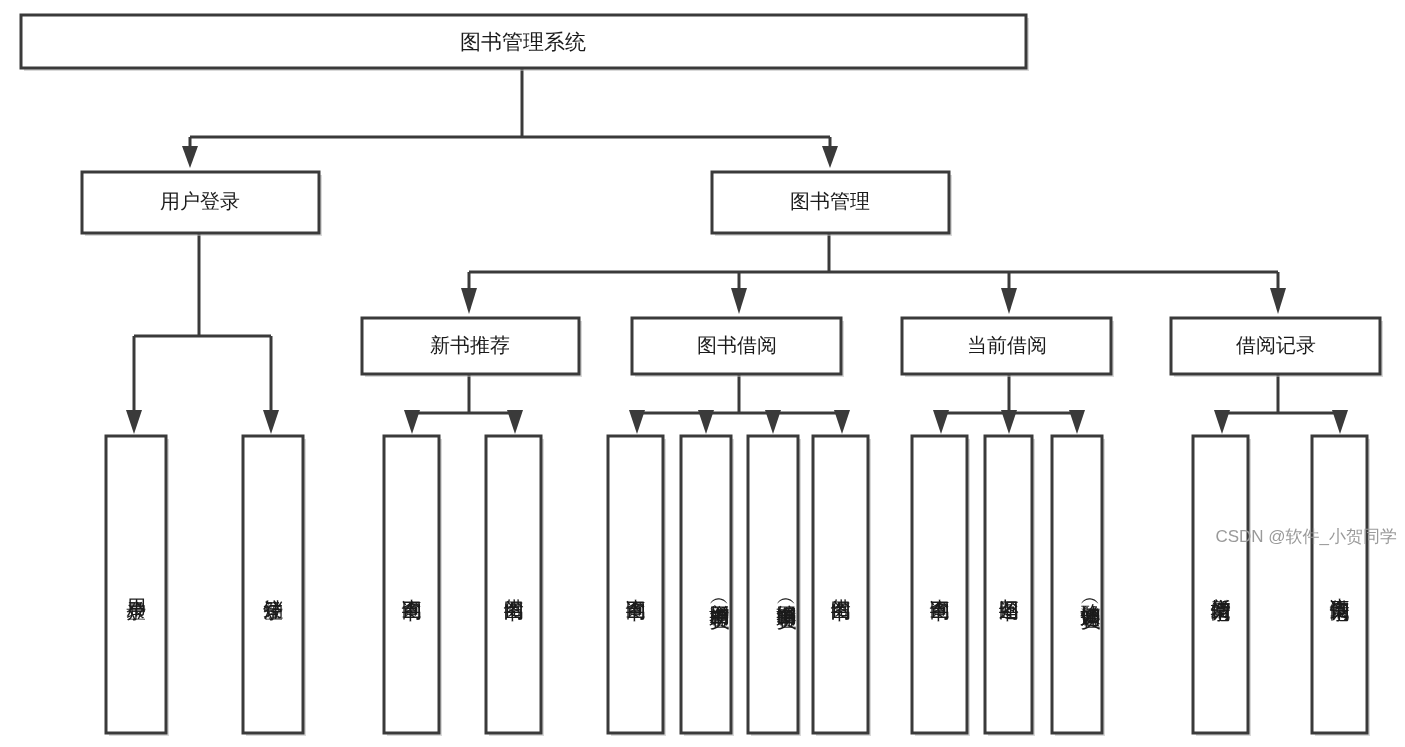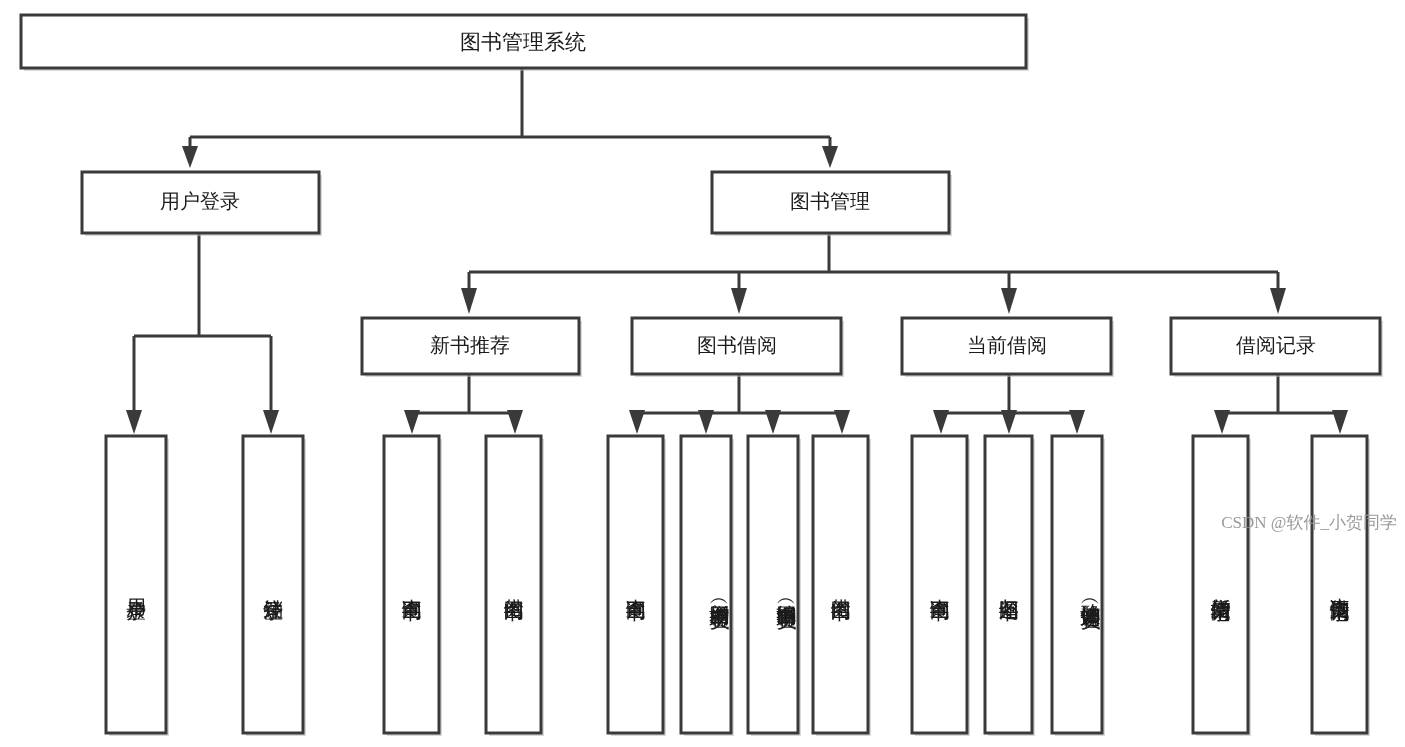--- a/index.html
+++ b/index.html
@@ -30,23 +30,23 @@
     writing-mode:vertical-rl;
     text-orientation:upright;
     font-size:20px;line-height:1.18;
     color:#1b1b1b;
     letter-spacing:1px;
     pointer-events:none;
     white-space:nowrap;
   }
   .vert-wrap.shift-top{align-items:flex-start;padding-top:8px;}
   .watermark{
-    position:absolute;right:8px;bottom:18px;
+    position:absolute;right:8px;bottom:4px;
     font-size:17px;color:#9a9a9a;
-    font-family:Liberation Serif, serif;
+    font-family:Liberation Sans, sans-serif;
     white-space:nowrap;
   }
 </style>
 </head>
 <body>
 
 <div id="diagram-root">
 
   <svg id="flow" viewBox="0 0 1405 747">
 

